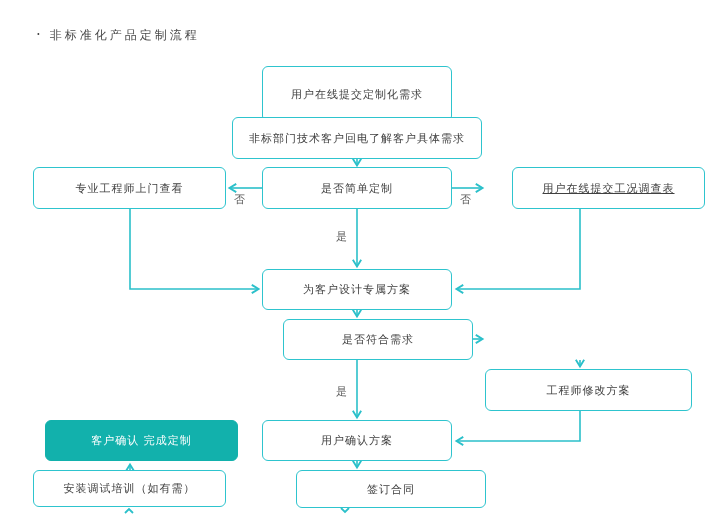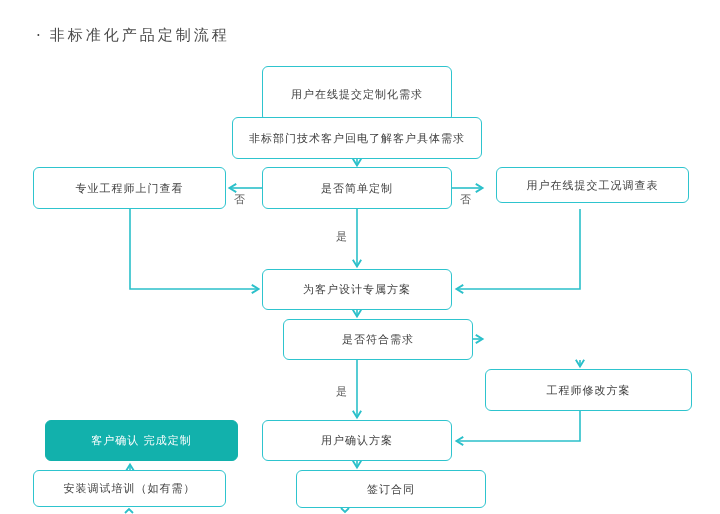--- a/index.html
+++ b/index.html
@@ -21,21 +21,21 @@
   }
   .title {
     position: absolute;
     left: 36px;
     top: 26px;
     display: flex;
     align-items: center;
     color: #4a4a4a;
   }
   .title .bullet { font-size: 15px; margin-right: 9px; }
-  .title .title-text { font-size: 15px; letter-spacing: 3px; text-align: right; }
+  .title .title-text { font-size: 12px; letter-spacing: 3px; text-align: right; }
   .node {
     position: absolute;
     border: 1.5px solid var(--node-border);
     border-radius: 6px;
     background: #ffffff;
     display: flex;
     align-items: center;
     justify-content: center;
     font-size: 11px;
     letter-spacing: 1px;
@@ -100,21 +100,21 @@
   </svg>
 
   <div class="node" style="left:262px; top:66px;  width:190px; height:56px;">用户在线提交定制化需求</div>
 
   <div class="node" style="left:232px; top:117px; width:250px; height:42px;">非标部门技术客户回电了解客户具体需求</div>
 
   <div class="node" style="left:33px;  top:167px; width:193px; height:42px;">专业工程师上门查看</div>
 
   <div class="node" style="left:262px; top:167px; width:190px; height:42px;">是否简单定制</div>
 
-  <div class="node" style="left:496px; top:167px; width:193px; height:36px;">用户在线提交工况调查表</div>
+  <div class="node" style="left:512px; top:167px; width:193px; height:42px;text-decoration:underline;">用户在线提交工况调查表</div>
 
   <div class="node" style="left:262px; top:269px; width:190px; height:41px;">为客户设计专属方案</div>
 
   <div class="node" style="left:262px; top:319px; width:190px; height:41px;margin-left:21px;">是否符合需求</div>
 
 
   <div class="node" style="left:485px; top:369px; width:207px; height:42px;">工程师修改方案</div>
 
   <div class="node filled" style="left:33px; top:420px; width:193px; height:41px;margin-left:12px;">客户确认 完成定制</div>
 

